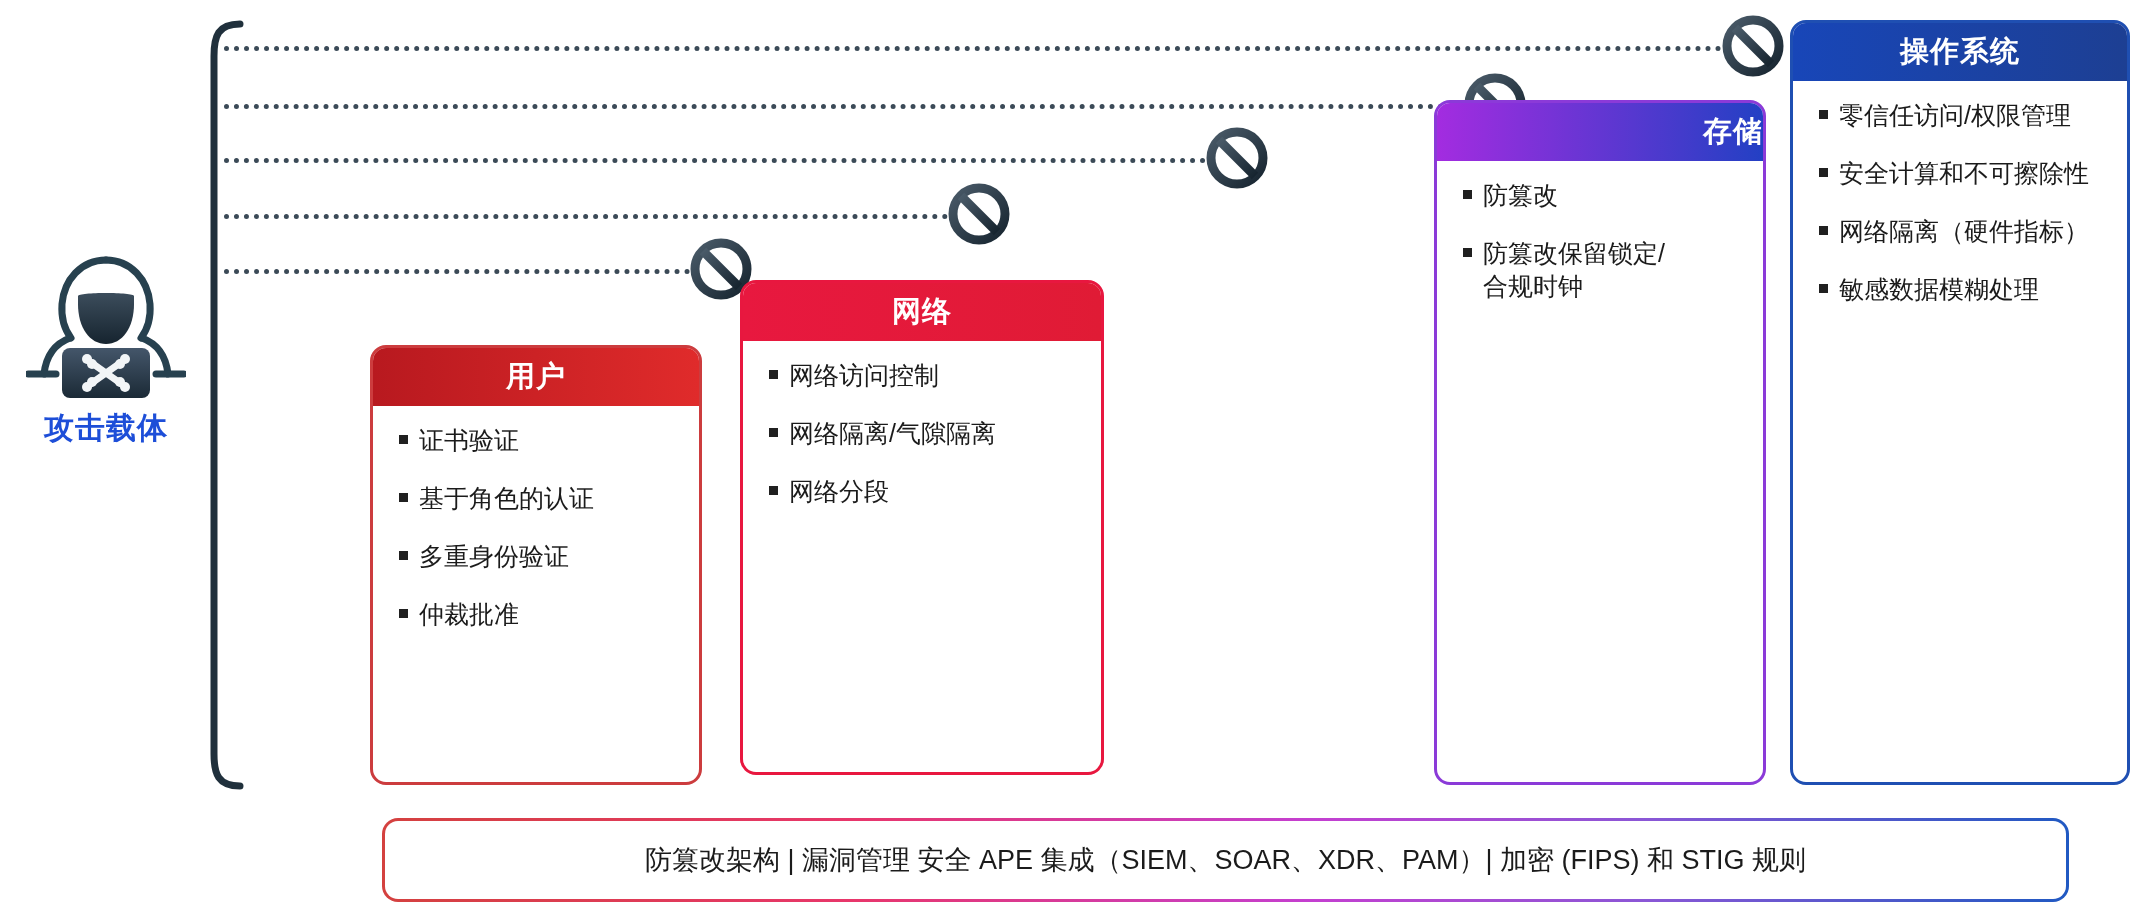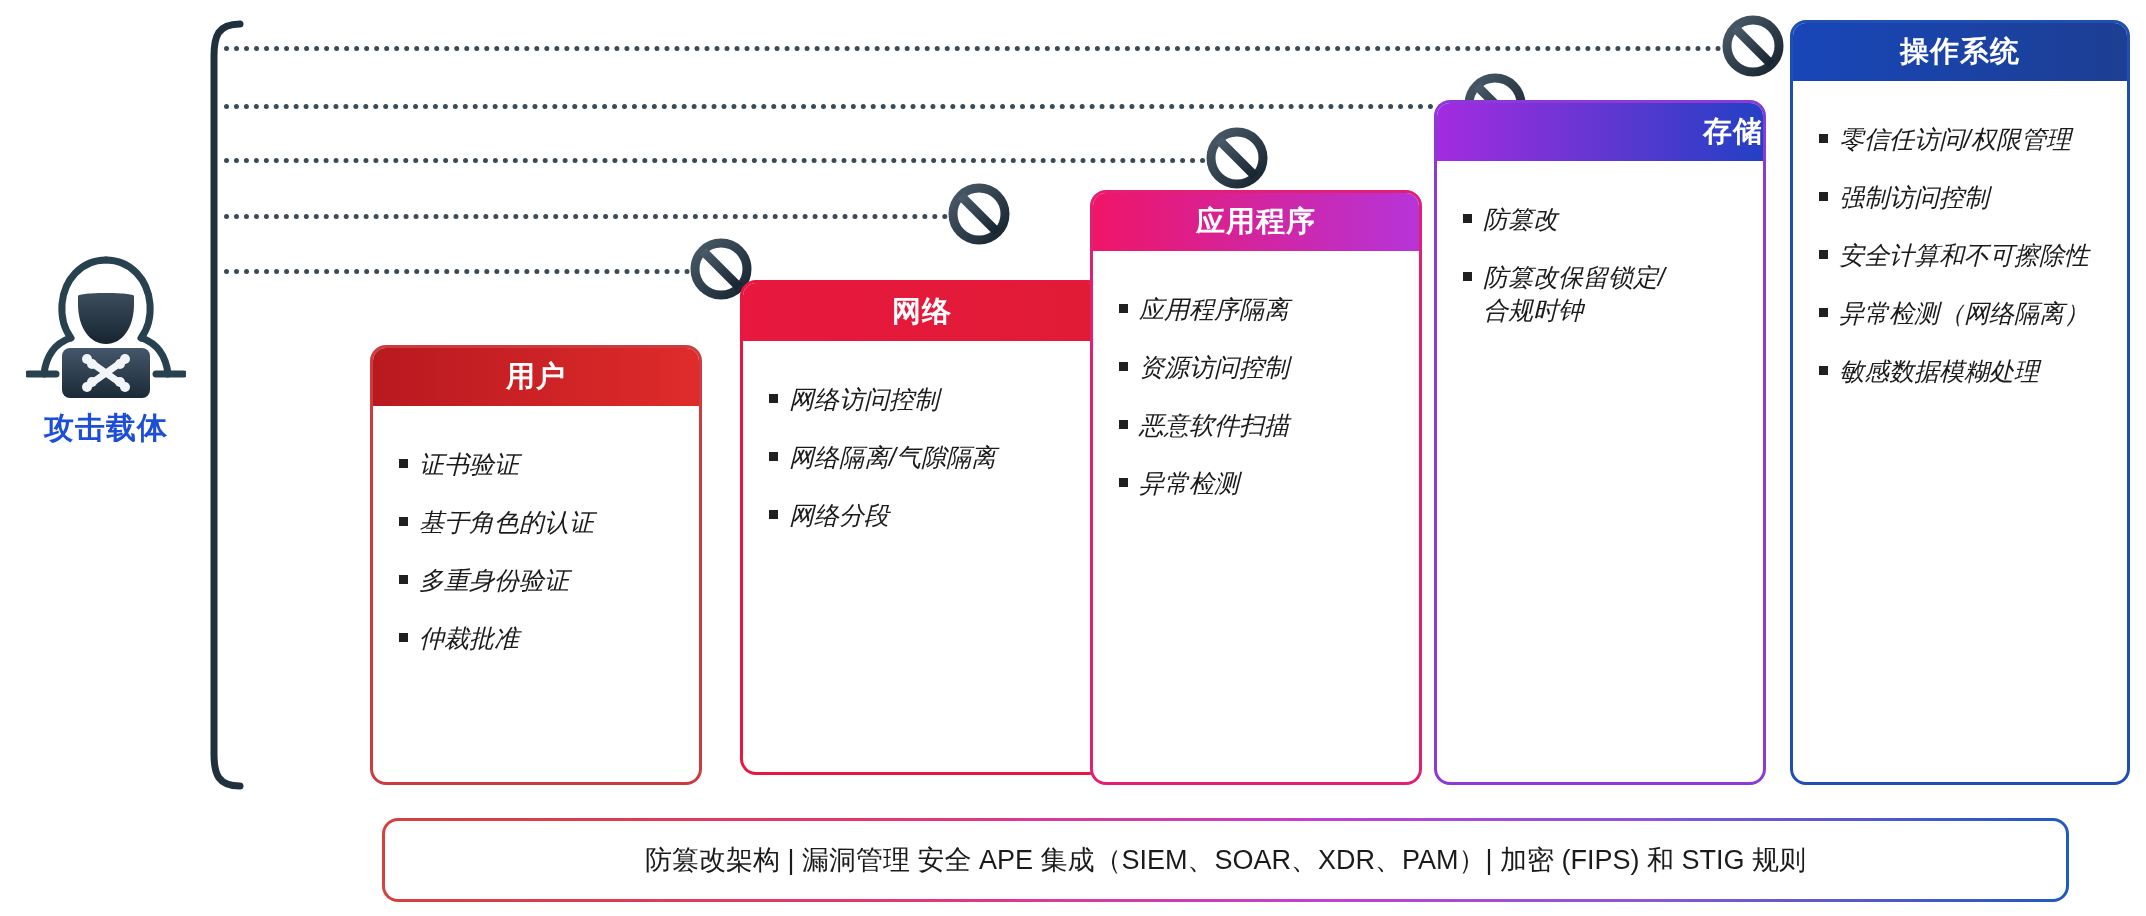--- a/index.html
+++ b/index.html
@@ -82,22 +82,21 @@
     display: flex;
     align-items: center;
     justify-content: center;
     color: #ffffff;
     font-size: 29px;
     font-weight: bold;
     letter-spacing: 1px;
   }
   .card .card-body {
     flex: 1 1 auto;
-    padding: 42px 18px 10px 22px;
-    font-style: italic;
+    padding: 18px 18px 10px 22px;
   }
   .card ul {
     margin: 0;
     padding: 0;
     list-style: none;
   }
   .card li {
     position: relative;
     padding-left: 24px;
     margin-bottom: 25px;
@@ -243,33 +242,20 @@
     </div>
     <div class="card-body">
       <ul>
         <li>网络访问控制</li>
         <li>网络隔离/气隙隔离</li>
         <li>网络分段</li>
       </ul>
     </div>
   </div>
 
-  <div class="card" id="card-application" style="left: 1090px; top: 190px; width: 332px; height: 595px; border-color: rgb(226, 31, 116);">
-    <div class="card-header" style="background: linear-gradient(90deg, rgb(239, 21, 103) 0%, rgb(182, 52, 217) 100%);">
-      <span>应用程序</span>
-    </div>
-    <div class="card-body">
-      <ul>
-        <li>应用程序隔离</li>
-        <li>资源访问控制</li>
-        <li>恶意软件扫描</li>
-        <li>异常检测</li>
-      </ul>
-    </div>
-  </div>
 
   <div class="card" id="card-storage" style="left: 1434px; top: 100px; width: 332px; height: 685px; border-color: rgb(139, 58, 216);">
     <div class="card-header" style="background: linear-gradient(90deg, rgb(163, 44, 224) 0%, rgb(35, 64, 196) 100%); justify-content: flex-end;">
       <span>存储</span>
     </div>
     <div class="card-body">
       <ul>
         <li>防篡改</li>
         <li style="white-space:pre-line;">防篡改保留锁定/
 合规时钟</li>
@@ -277,23 +263,22 @@
     </div>
   </div>
 
   <div class="card" id="card-os" style="left: 1790px; top: 20px; width: 340px; height: 765px; border-color: rgb(31, 79, 178);">
     <div class="card-header" style="background: linear-gradient(90deg, rgb(24, 70, 184) 0%, rgb(29, 63, 147) 100%);">
       <span>操作系统</span>
     </div>
     <div class="card-body">
       <ul>
         <li>零信任访问/权限管理</li>
-        <li>强制访问控制</li>
         <li>安全计算和不可擦除性</li>
-        <li>异常检测（网络隔离）</li>
+        <li>网络隔离（硬件指标）</li>
         <li>敏感数据模糊处理</li>
       </ul>
     </div>
   </div>
 
   <div id="footer-bar">
     <span class="footer-text">防篡改架构 | 漏洞管理 安全 APE 集成（SIEM、SOAR、XDR、PAM）| 加密 (FIPS) 和 STIG 规则</span>
   </div>
 
 </div>

